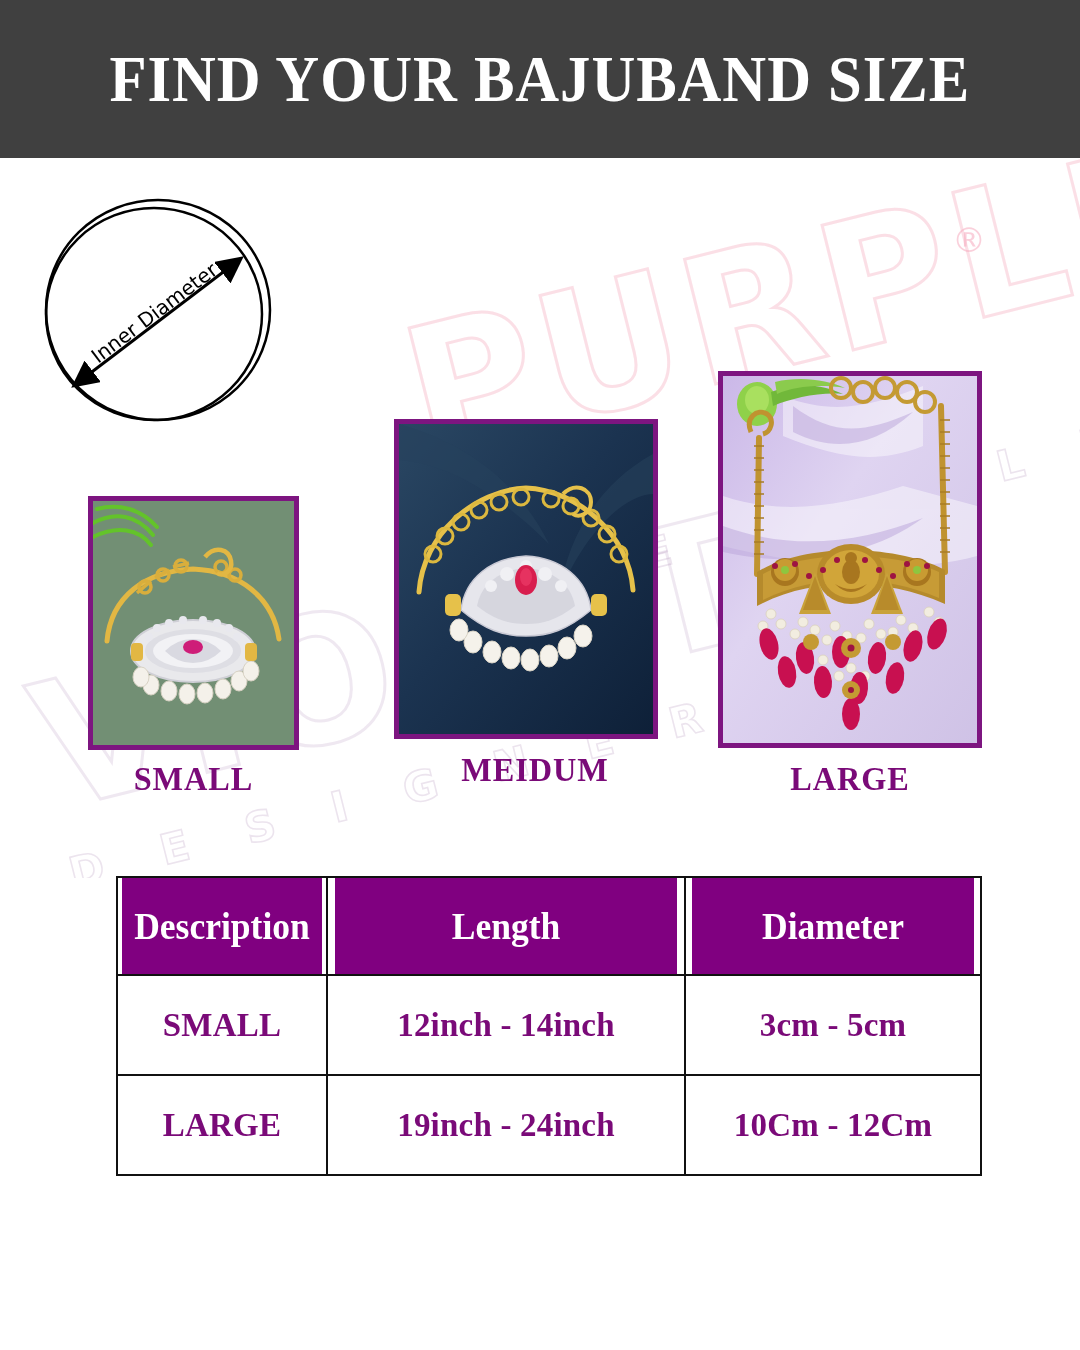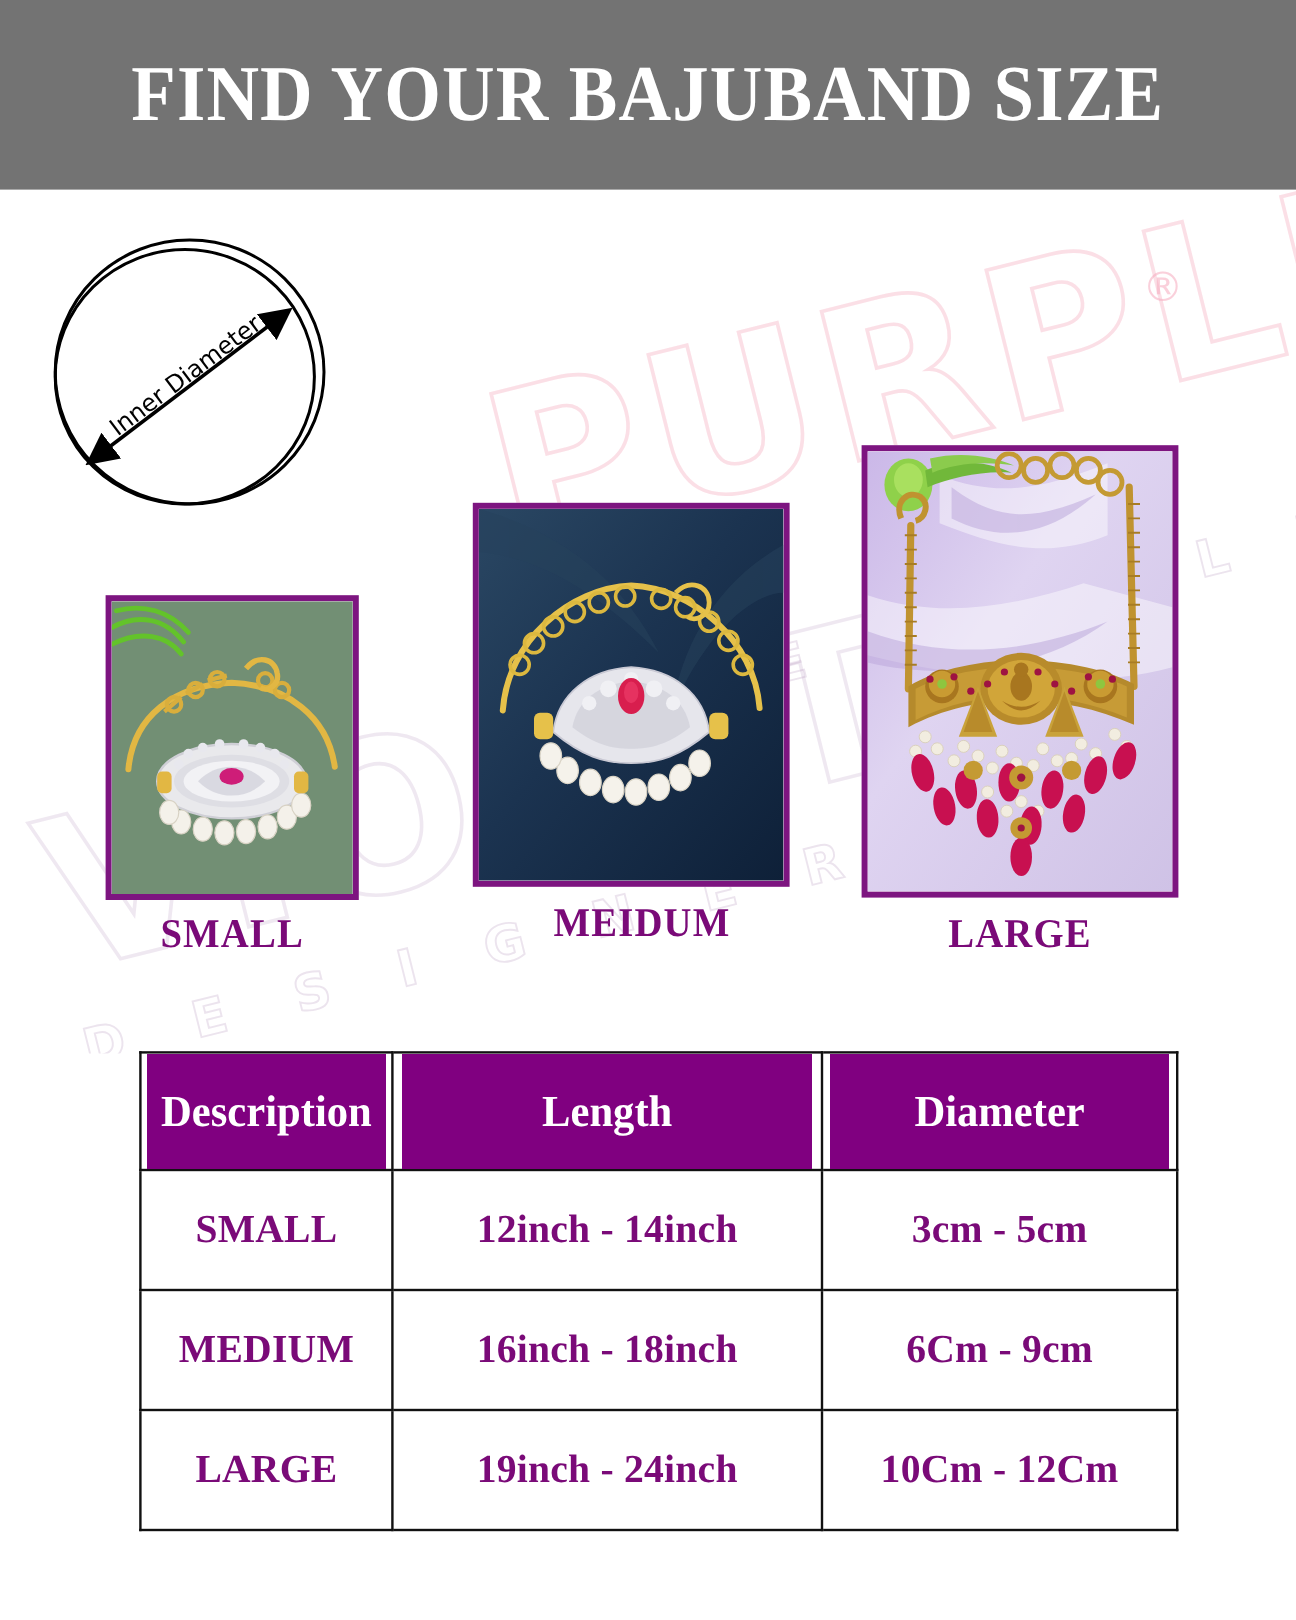--- a/index.html
+++ b/index.html
@@ -6,21 +6,21 @@
   body{
     width:1080px;height:1350px;
     background:#ffffff;
     font-family:"Liberation Serif", serif;
     overflow:hidden;
     position:relative;
   }
   
   .banner{
     position:absolute;left:0;top:0;width:1080px;height:158px;
-    background:#737373;
+    background:#404040;
     display:flex;align-items:center;justify-content:center;
   }
   .banner-title{
     color:#ffffff;
     font-family:"Liberation Serif", serif;
     font-size:66px;
     font-weight:700;
     letter-spacing:1px;
     transform:scaleX(0.92);
     white-space:nowrap;
@@ -450,23 +450,18 @@
       <th class="col-dia">Diameter</th>
     </tr>
   </thead>
   <tbody>
     <tr>
       <td>SMALL</td>
       <td>12inch - 14inch</td>
       <td>3cm - 5cm</td>
     </tr>
     <tr>
-      <td>MEDIUM</td>
-      <td>16inch - 18inch</td>
-      <td>6Cm - 9cm</td>
-    </tr>
-    <tr>
       <td>LARGE</td>
       <td>19inch - 24inch</td>
       <td>10Cm - 12Cm</td>
     </tr>
   </tbody>
 </table>
 
 </body></html>

